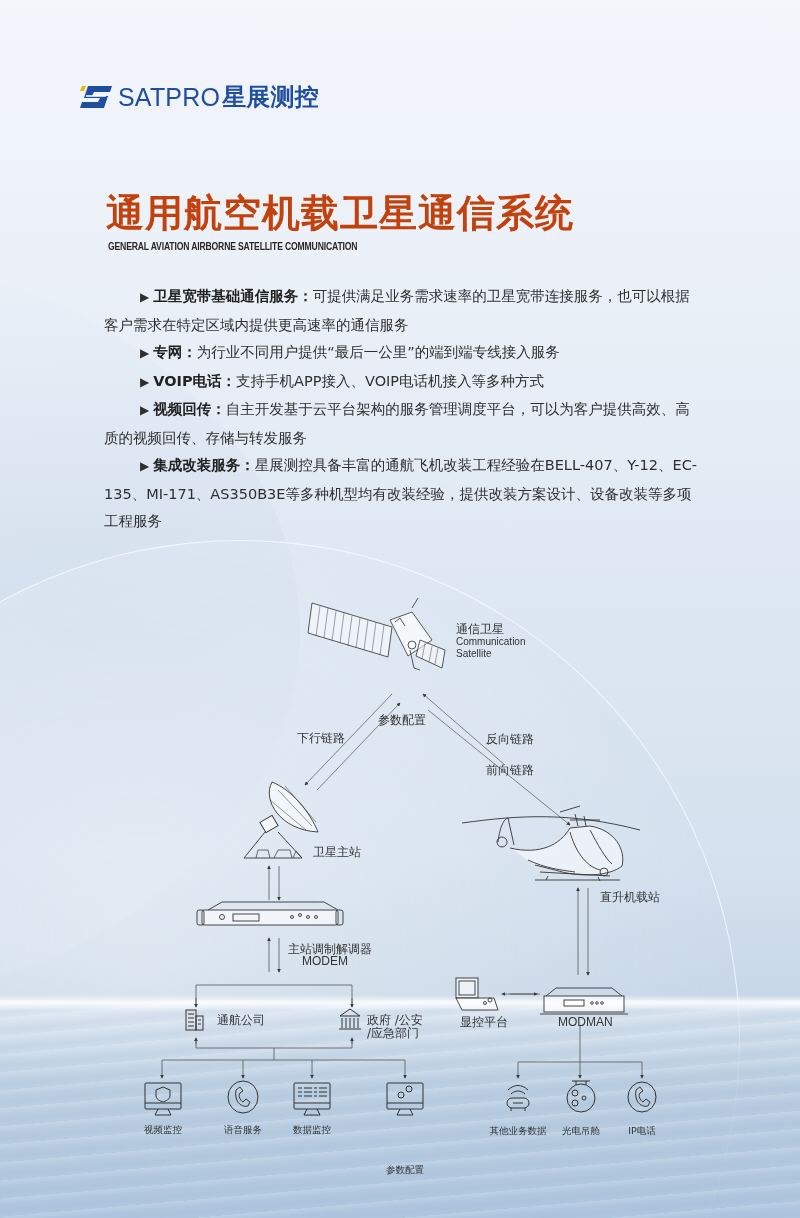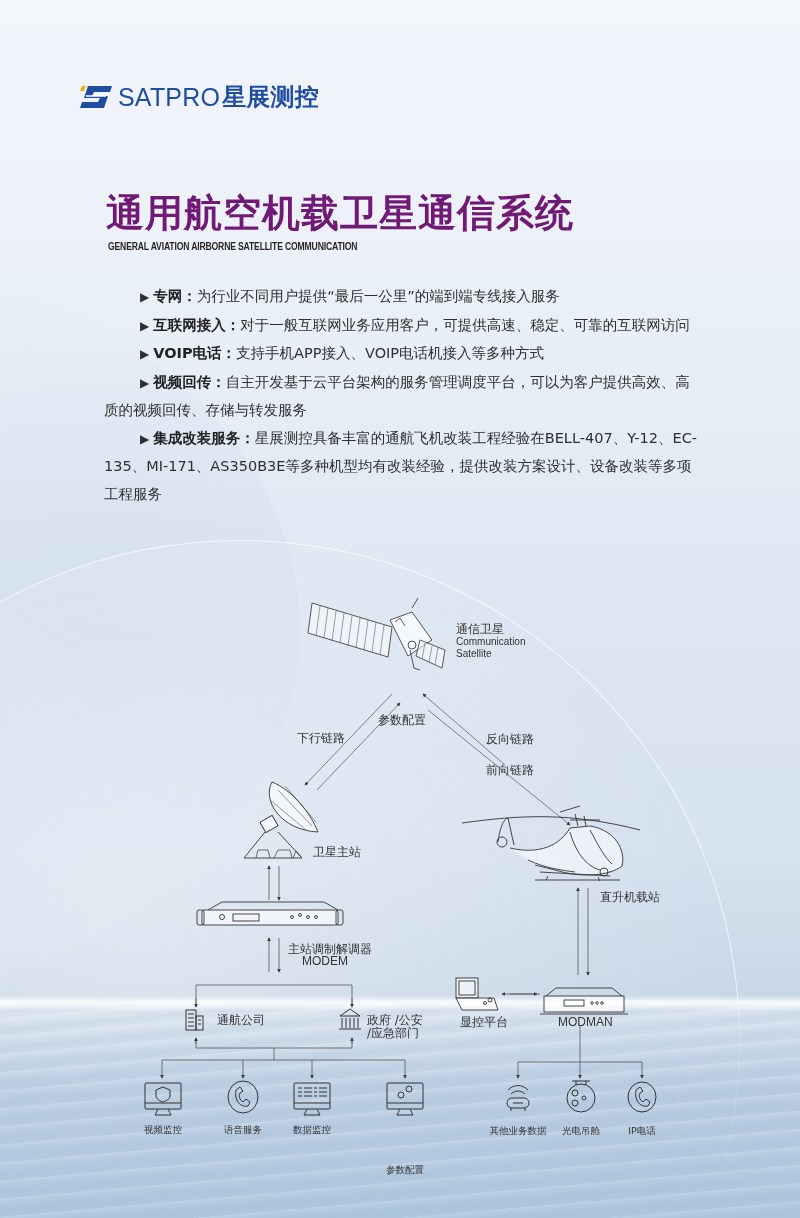--- a/index.html
+++ b/index.html
@@ -21,21 +21,21 @@
           linear-gradient(180deg,rgba(230,238,246,0.6) 0%,rgba(185,205,225,0.8) 40%,rgba(170,195,220,0.9) 100%);}
   .horizon{position:absolute;left:0;top:995px;width:800px;height:16px;
         background:linear-gradient(180deg,rgba(255,255,255,0) 0%,rgba(255,255,255,0.85) 50%,rgba(255,255,255,0) 100%);}
 
   
   .logo{position:absolute;left:76px;top:80px;display:flex;align-items:center;height:34px;}
   .logo svg{width:40px;height:30px;}
   .logo-text{font-family:"Liberation Sans",sans-serif;font-size:25px;font-weight:400;color:#1f4ea1;margin-left:2px;letter-spacing:0.2px;}
   .logo-cn{font-size:24px;font-weight:700;color:#1f4ea1;margin-left:2px;}
 
-  .title{position:absolute;left:106px;top:188px;font-size:38px;font-weight:700;color:#701a75;letter-spacing:1px;
+  .title{position:absolute;left:106px;top:188px;font-size:38px;font-weight:700;color:#c2410c;letter-spacing:1px;
          font-family:"DejaVu Sans",sans-serif;}
   .subtitle{position:absolute;left:108px;top:240px;font-family:"Liberation Sans",sans-serif;font-size:10.5px;font-weight:700;
          color:#2b2626;letter-spacing:-0.2px;transform:scaleX(0.82);transform-origin:left;}
 
   .items{position:absolute;left:104px;top:283px;width:600px;font-size:14.5px;line-height:27.5px;color:#2f2f2f;
          font-family:"DejaVu Sans",sans-serif;}
   .item{text-indent:36px;margin-bottom:0;}
   .item .tri{font-size:12px;margin-right:4px;}
   .item .k{font-weight:700;color:#222;}
 
@@ -60,22 +60,22 @@
     <path d="M10 14 L30 14" stroke="#fff" stroke-width="1.5"></path>
   </svg>
   <span class="logo-text">SATPRO</span>
   <span class="logo-text logo-cn">星展测控</span>
 </div>
 
 <div class="title">通用航空机载卫星通信系统</div>
 <div class="subtitle">GENERAL AVIATION AIRBORNE SATELLITE COMMUNICATION</div>
 
 <div class="items">
+  <p class="item"><span class="tri">▶</span><span class="k">卫星宽带基础通信服务：</span><span>可提供满足业务需求速率的卫星宽带连接服务，也可以根据客户需求在特定区域内提供更高速率的通信服务</span></p>
   <p class="item"><span class="tri">▶</span><span class="k">专网：</span><span>为行业不同用户提供“最后一公里”的端到端专线接入服务</span></p>
-  <p class="item"><span class="tri">▶</span><span class="k">互联网接入：</span><span>对于一般互联网业务应用客户，可提供高速、稳定、可靠的互联网访问</span></p>
   <p class="item"><span class="tri">▶</span><span class="k">VOIP电话：</span><span>支持手机APP接入、VOIP电话机接入等多种方式</span></p>
   <p class="item"><span class="tri">▶</span><span class="k">视频回传：</span><span>自主开发基于云平台架构的服务管理调度平台，可以为客户提供高效、高质的视频回传、存储与转发服务</span></p>
   <p class="item"><span class="tri">▶</span><span class="k">集成改装服务：</span><span>星展测控具备丰富的通航飞机改装工程经验在BELL-407、Y-12、EC-135、MI-171、AS350B3E等多种机型均有改装经验，提供改装方案设计、设备改装等多项工程服务</span></p>
 </div>
 
 <svg class="diagram" viewBox="0 0 800 1218" fill="none" stroke="#3a3a3a" stroke-width="1">
   <defs>
     <marker id="ah" viewBox="0 0 6 6" refX="5" refY="3" markerWidth="5" markerHeight="5" orient="auto">
       <path d="M0 0 L6 3 L0 6 Z" fill="#3a3a3a" stroke="none"></path>
     </marker>

